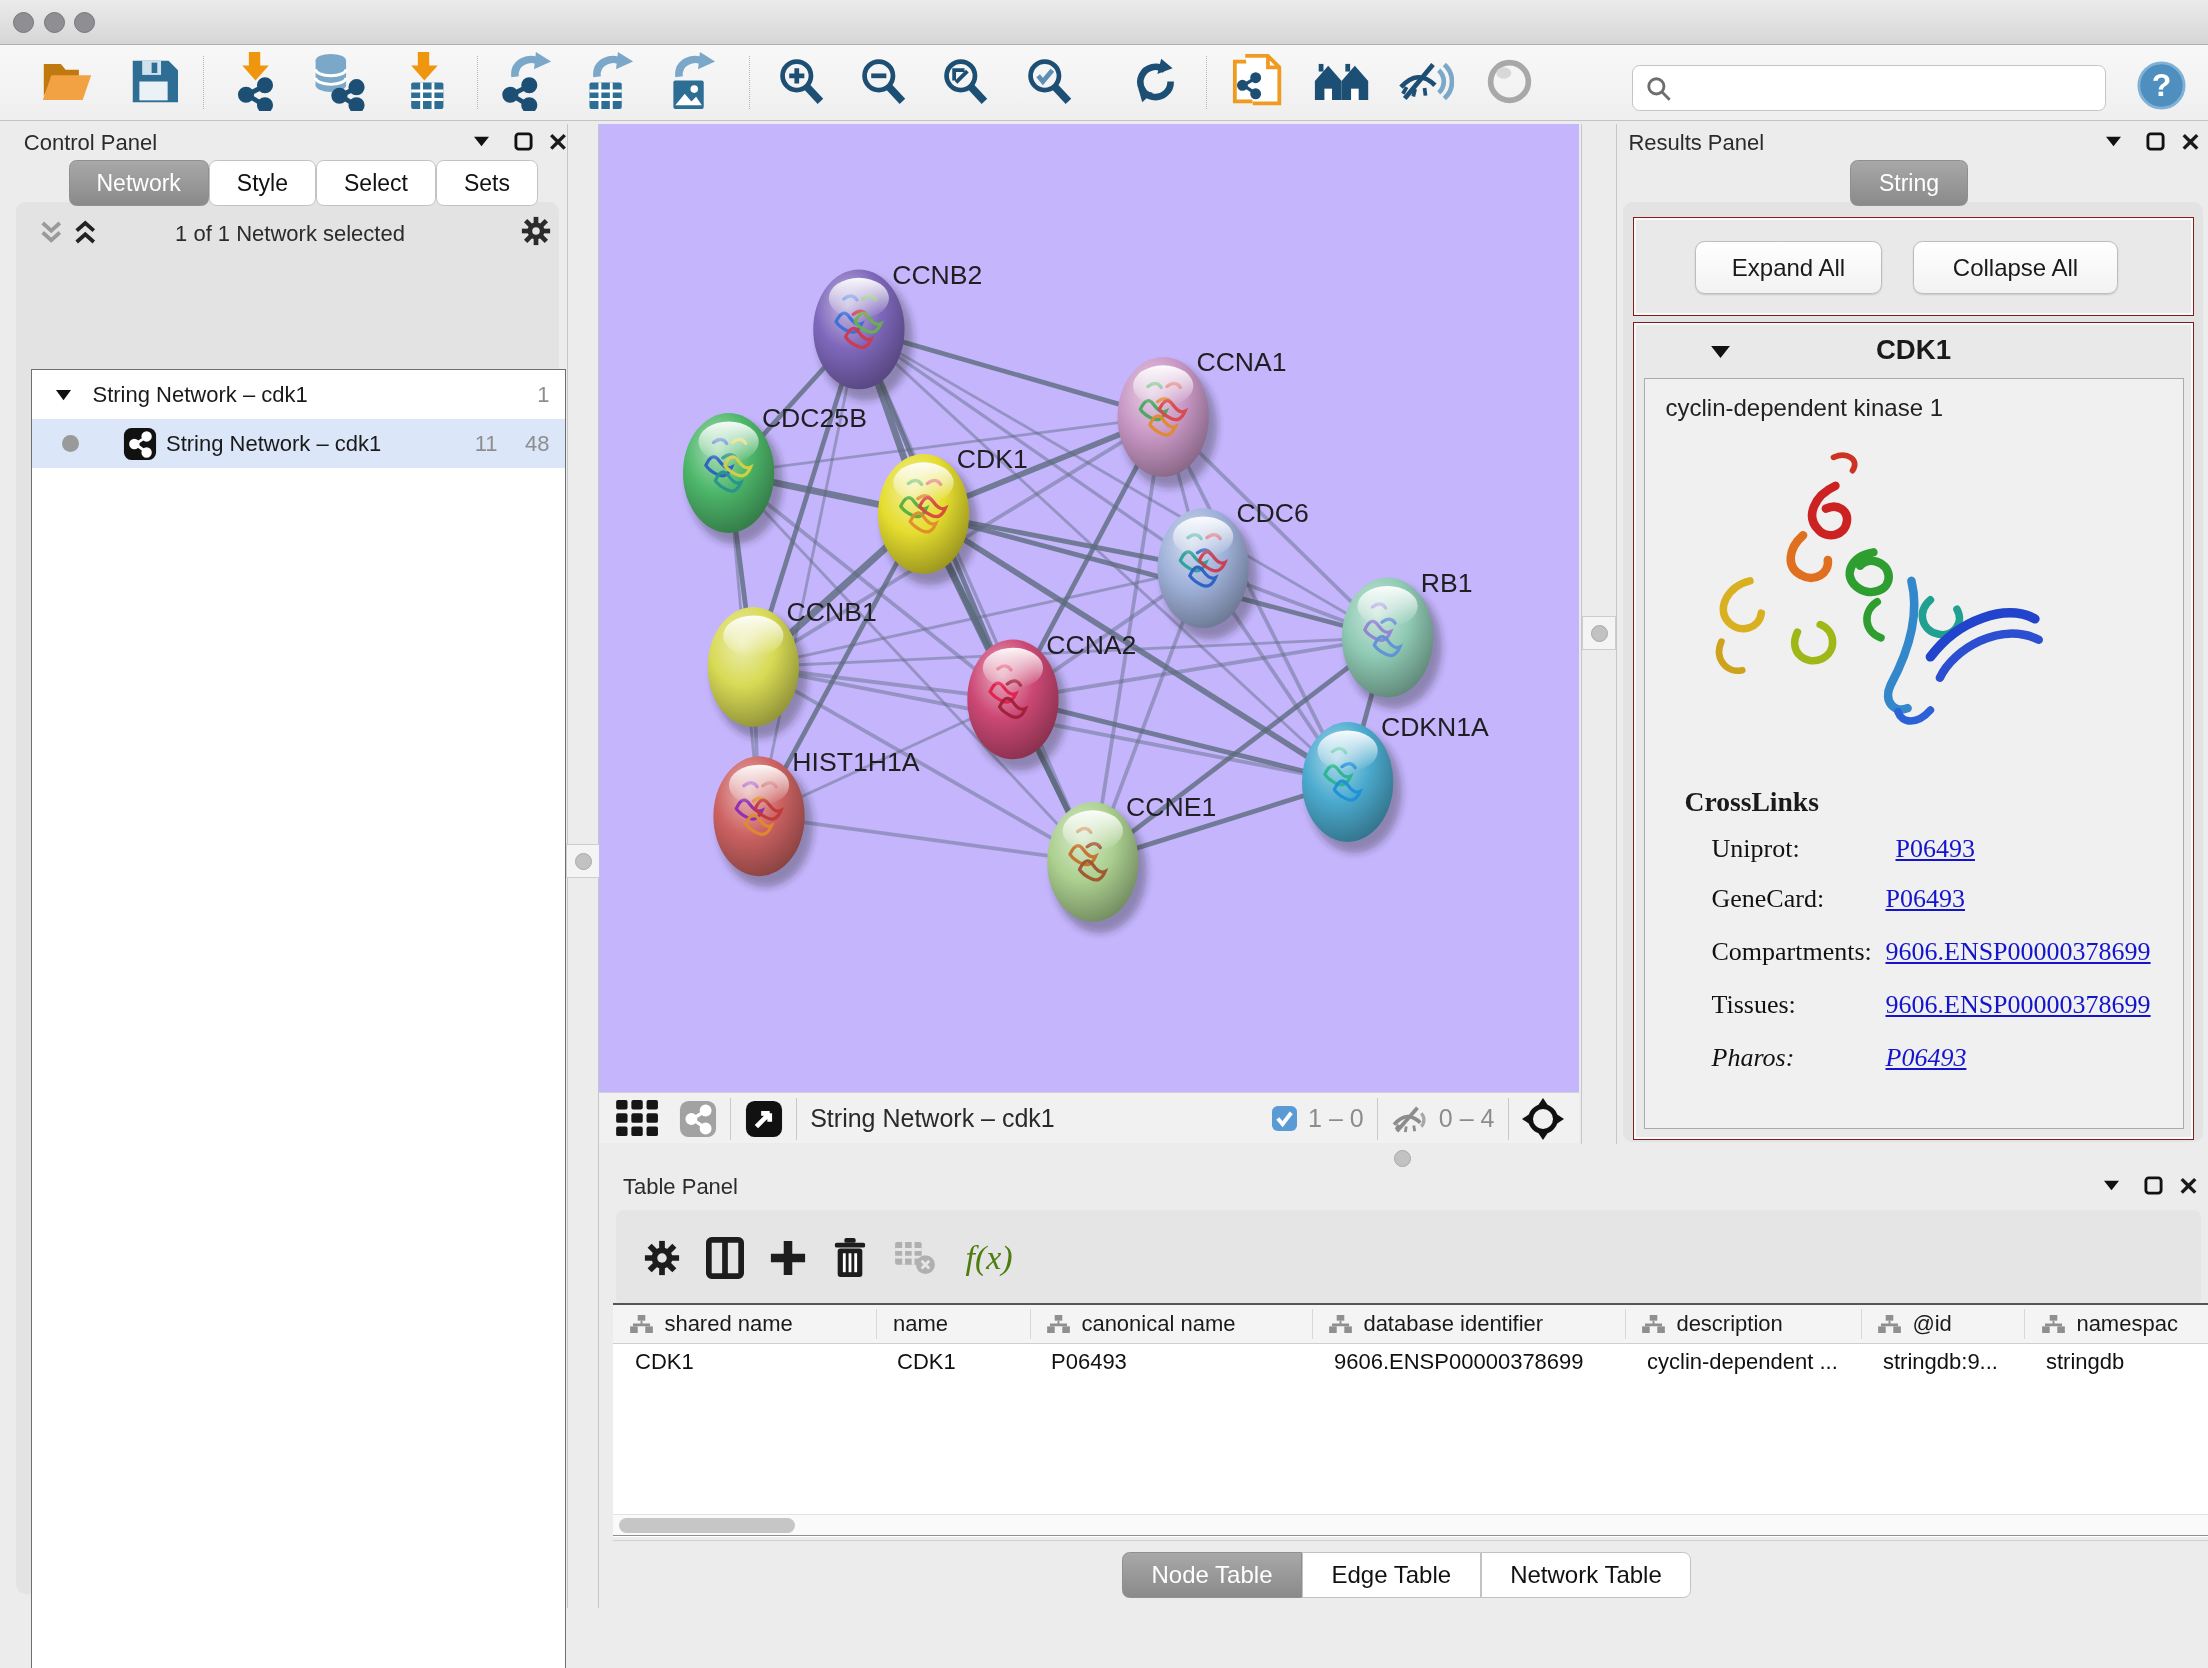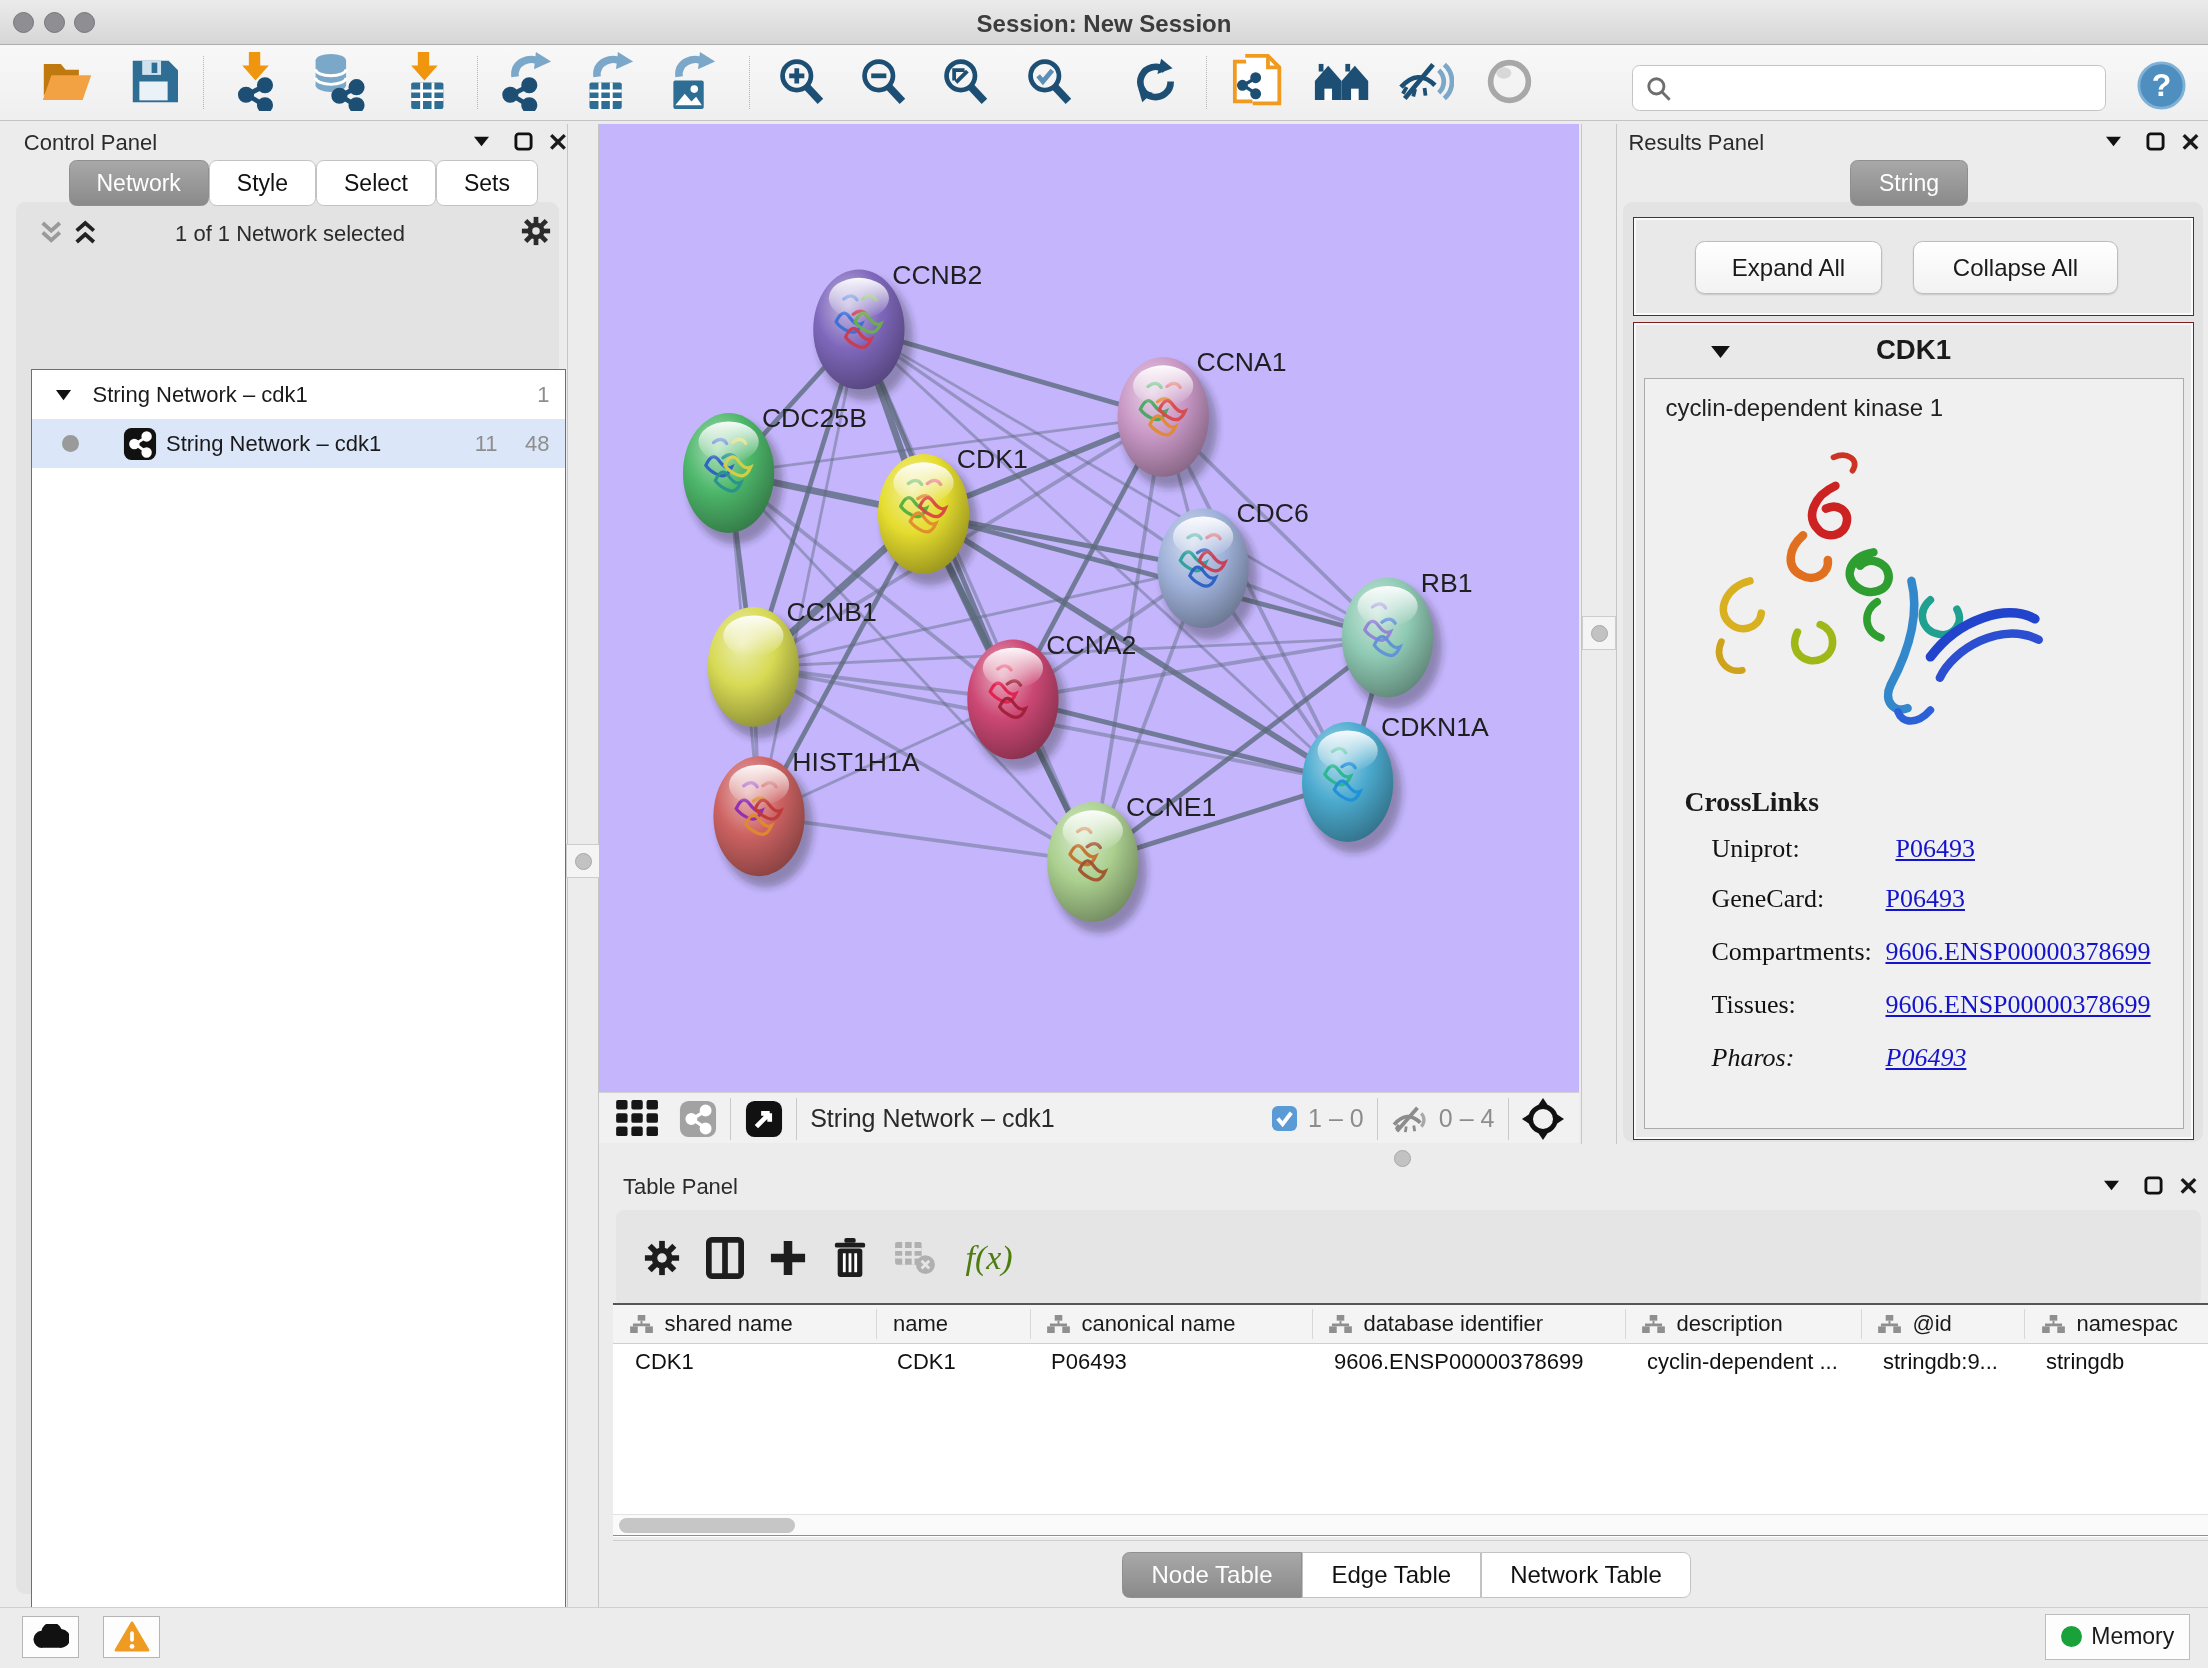--- a/index.html
+++ b/index.html
@@ -74,21 +74,20 @@
 </style>
 </head>
 <body>
 
 <div id="stage">
 
   <div id="titlebar" class="abs">
     <div class="abs traffic" style="left:13.3px"></div>
     <div class="abs traffic" style="left:44px"></div>
     <div class="abs traffic" style="left:74px"></div>
-    <div id="win-title" class="abs">Session: New Session</div>
   </div>
 
   <div id="toolbar" class="abs">
     <div class="abs ticon" style="left:38px">
       <svg width="55" height="48" viewBox="0 0 58 50">
           <path d="M4 6h18l5 6h14v8H14L4 40z" fill="#c0790f"></path>
           <path d="M12 18h42l-9 26H3z" fill="#f2a243"></path>
         </svg>
     </div>
     <div class="abs ticon" style="left:124px">
@@ -858,33 +857,15 @@
       <div id="tp-thumb" class="abs"></div>
     </div>
   <div id="tp-bottomline" class="abs"></div>
 
   <div id="tp-tabs" class="abs" style="left:1122px;top:1552px;display:flex">
       <div class="tab bottab active" style="padding: 0px 28.5px; border-radius: 7.6px 0px 0px 7.6px;">Node Table</div>
       <div class="tab bottab" style="padding: 0px 28.5px;">Edge Table</div>
       <div class="tab bottab" style="padding: 0px 28.5px; border-radius: 0px 7.6px 7.6px 0px;">Network Table</div>
     </div>
 
-  <div id="statusbar" class="abs">
-    <div class="abs sbtn" style="left:22px">
-      <svg width="36" height="25" viewBox="0 0 38 26">
-          <path d="M10 25a9 9 0 0 1-1-18 11 11 0 0 1 21-2 8 8 0 0 1-2 20z" fill="#111"></path>
-        </svg>
-    </div>
-    <div class="abs sbtn" style="left:103px">
-      <svg width="36" height="32" viewBox="0 0 38 34">
-          <path d="M19 2 L36 31 H2z" fill="#ef9a21" stroke="#ef9a21" stroke-width="3" stroke-linejoin="round"></path>
-          <rect x="17" y="11" width="4" height="11" rx="2" fill="#fff"></rect>
-          <circle cx="19" cy="27" r="2.6" fill="#fff"></circle>
-        </svg>
-    </div>
-    <div id="memory-btn" class="abs">
-      <span class="memdot"></span>
-      <span>Memory</span>
-    </div>
-  </div>
 
 </div>
 
 
 </body></html>

